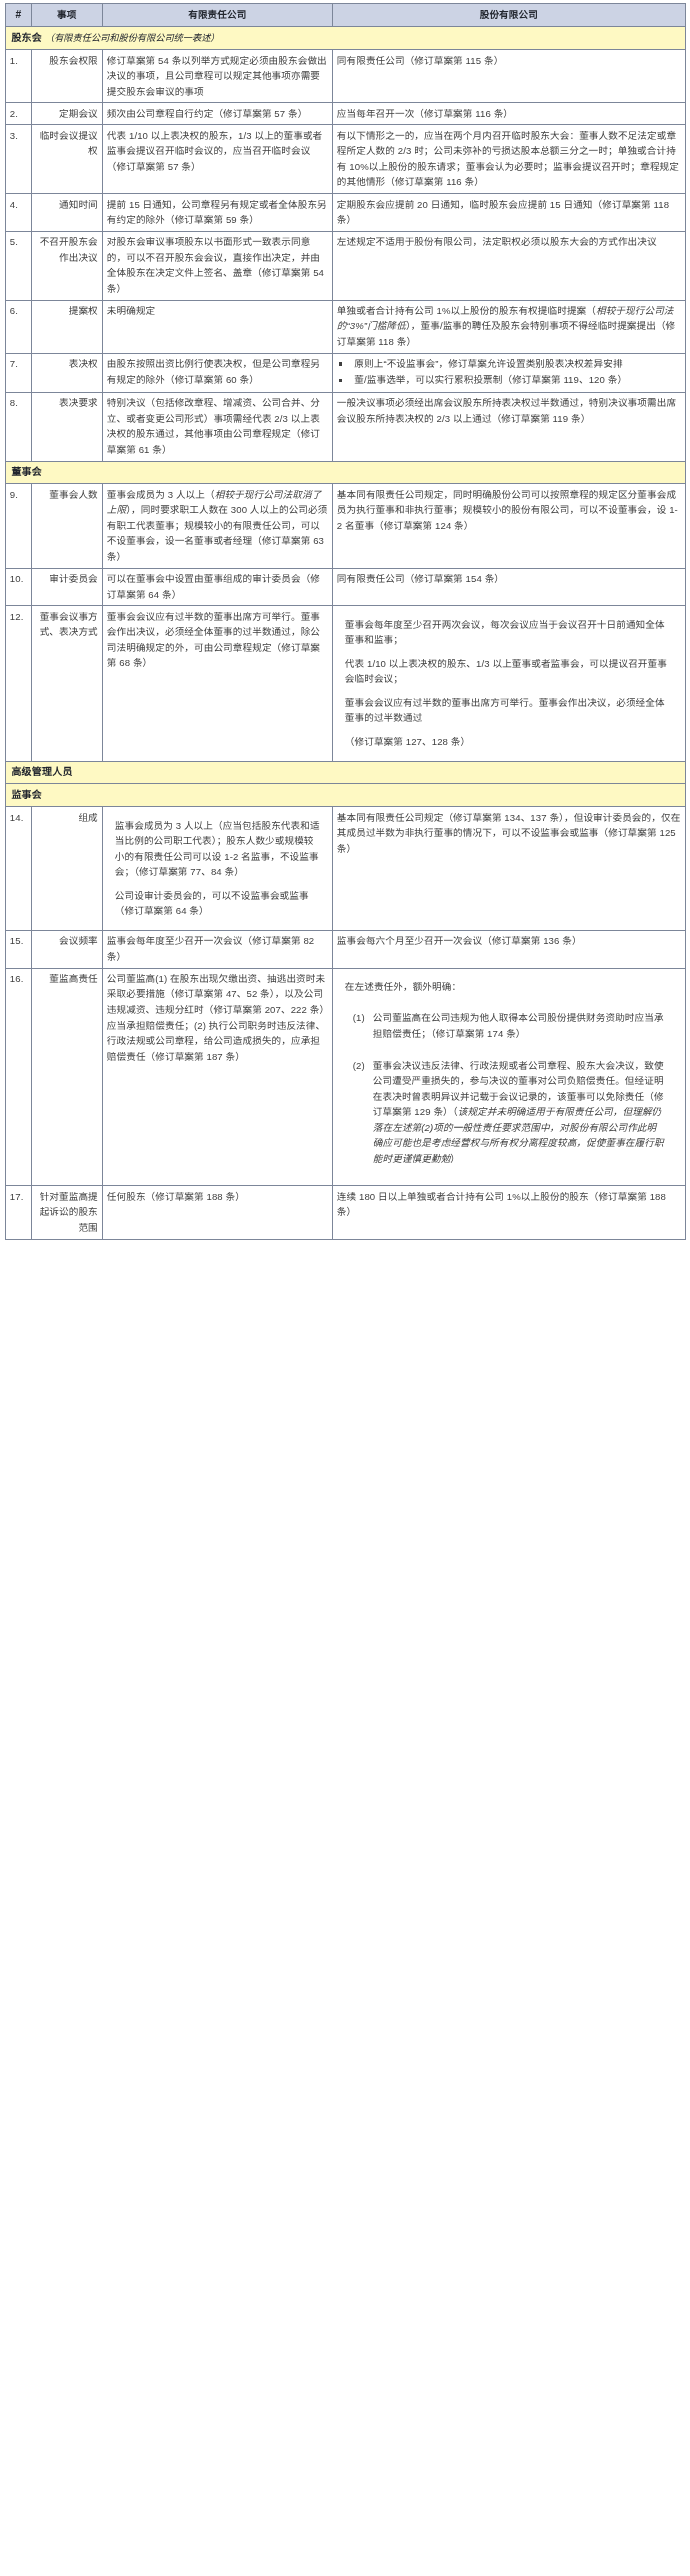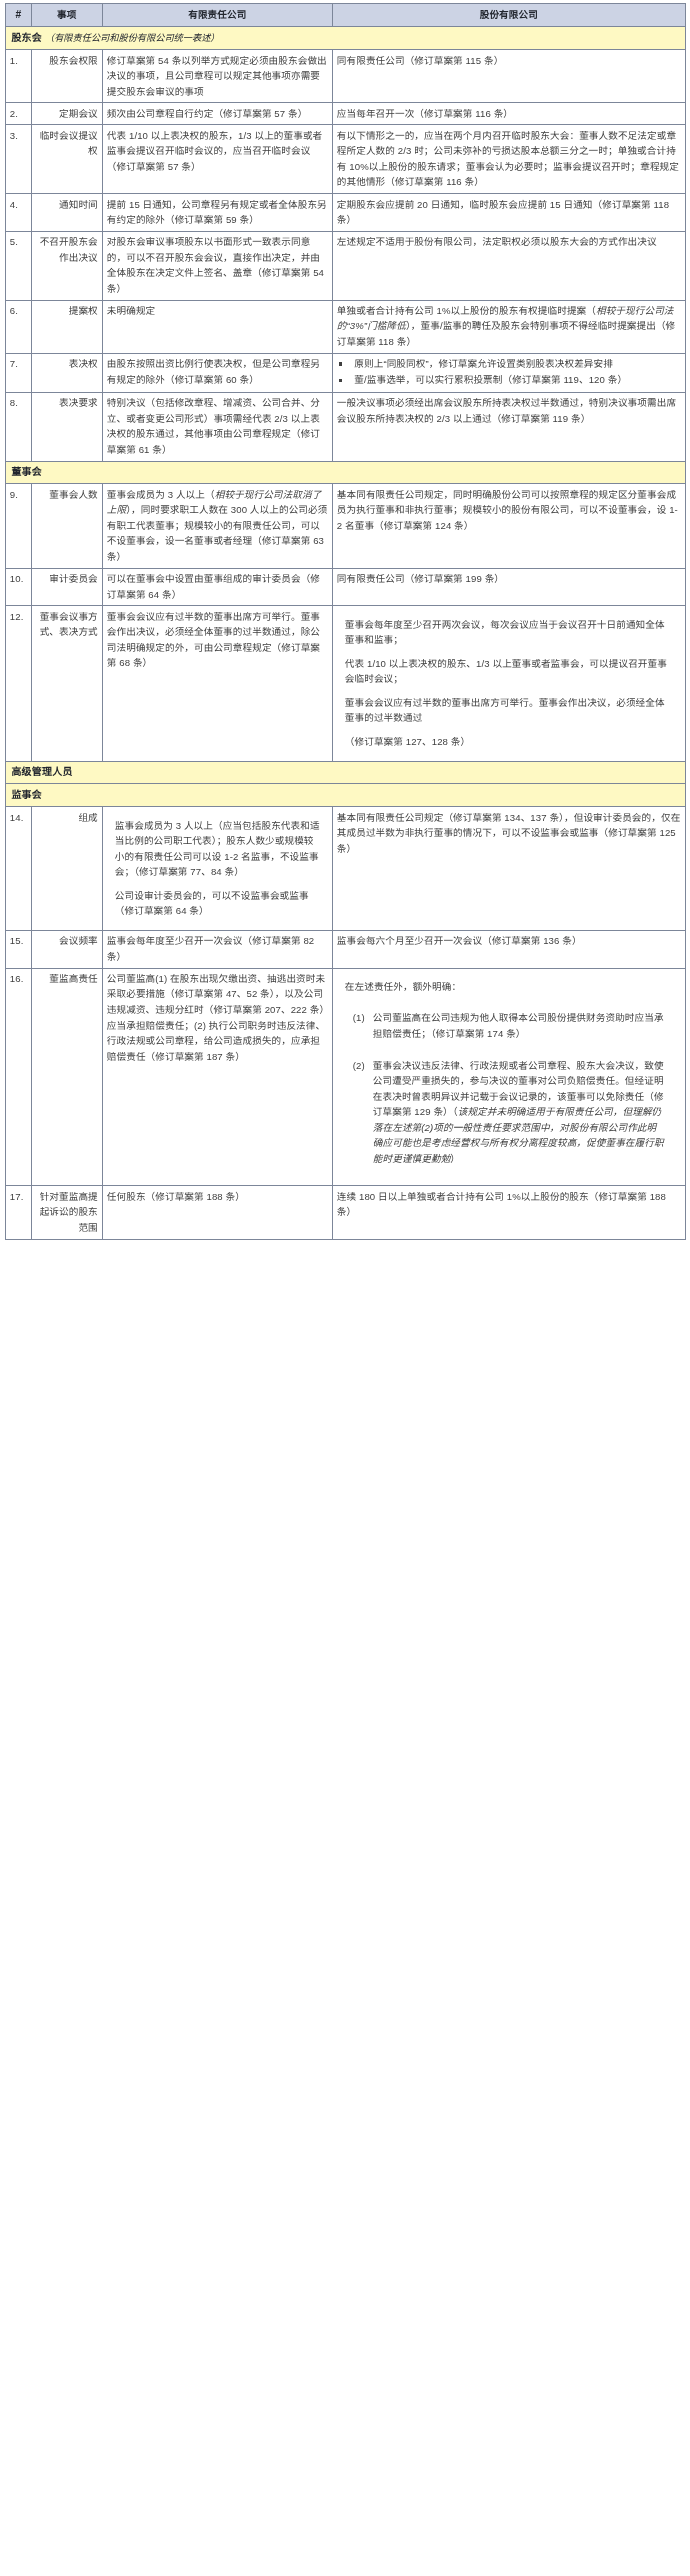--- a/index.html
+++ b/index.html
@@ -185,21 +185,21 @@
           <td class="item">提案权</td>
           <td class="body">未明确规定</td>
           <td class="body">单独或者合计持有公司 1%以上股份的股东有权提临时提案（<em class="note">相较于现行公司法的“3%”门槛降低</em>），董事/监事的聘任及股东会特别事项不得经临时提案提出（修订草案第 118 条）</td>
         </tr>
         <tr>
           <td class="num">7.</td>
           <td class="item">表决权</td>
           <td class="body">由股东按照出资比例行使表决权，但是公司章程另有规定的除外（修订草案第 60 条）</td>
           <td class="body">
             <ul class="sq">
-              <li>原则上“同股同权”，修订草案允许设置类别股表决权差异安排</li>
+              <li>原则上“不设监事会”，修订草案允许设置类别股表决权差异安排</li>
               <li>董/监事选举，可以实行累积投票制（修订草案第 119、120 条）</li>
             </ul>
           </td>
         </tr>
         <tr>
           <td class="num">8.</td>
           <td class="item">表决要求</td>
           <td class="body">特别决议（包括修改章程、增减资、公司合并、分立、或者变更公司形式）事项需经代表 2/3 以上表决权的股东通过，其他事项由公司章程规定（修订草案第 61 条）</td>
           <td class="body">一般决议事项必须经出席会议股东所持表决权过半数通过，特别决议事项需出席会议股东所持表决权的 2/3 以上通过（修订草案第 119 条）</td>
         </tr>
@@ -209,21 +209,21 @@
         <tr>
           <td class="num">9.</td>
           <td class="item">董事会人数</td>
           <td class="body">董事会成员为 3 人以上（<em class="note">相较于现行公司法取消了上限</em>），同时要求职工人数在 300 人以上的公司必须有职工代表董事；规模较小的有限责任公司，可以不设董事会，设一名董事或者经理（修订草案第 63 条）</td>
           <td class="body">基本同有限责任公司规定，同时明确股份公司可以按照章程的规定区分董事会成员为执行董事和非执行董事；规模较小的股份有限公司，可以不设董事会，设 1-2 名董事（修订草案第 124 条）</td>
         </tr>
         <tr>
           <td class="num">10.</td>
           <td class="item">审计委员会</td>
           <td class="body">可以在董事会中设置由董事组成的审计委员会（修订草案第 64 条）</td>
-          <td class="body">同有限责任公司（修订草案第 199 条）</td>
+          <td class="body">同有限责任公司（修订草案第 154 条）</td>
         </tr>
         <tr>
           <td class="num">12.</td>
           <td class="item">董事会议事方式、表决方式</td>
           <td class="body">董事会会议应有过半数的董事出席方可举行。董事会作出决议，必须经全体董事的过半数通过，除公司法明确规定的外，可由公司章程规定（修订草案第 68 条）</td>
           <td class="body">
             <p>董事会每年度至少召开两次会议，每次会议应当于会议召开十日前通知全体董事和监事；</p>
             <p>代表 1/10 以上表决权的股东、1/3 以上董事或者监事会，可以提议召开董事会临时会议；</p>
             <p>董事会会议应有过半数的董事出席方可举行。董事会作出决议，必须经全体董事的过半数通过</p>
             <p>（修订草案第 127、128 条）</p>

